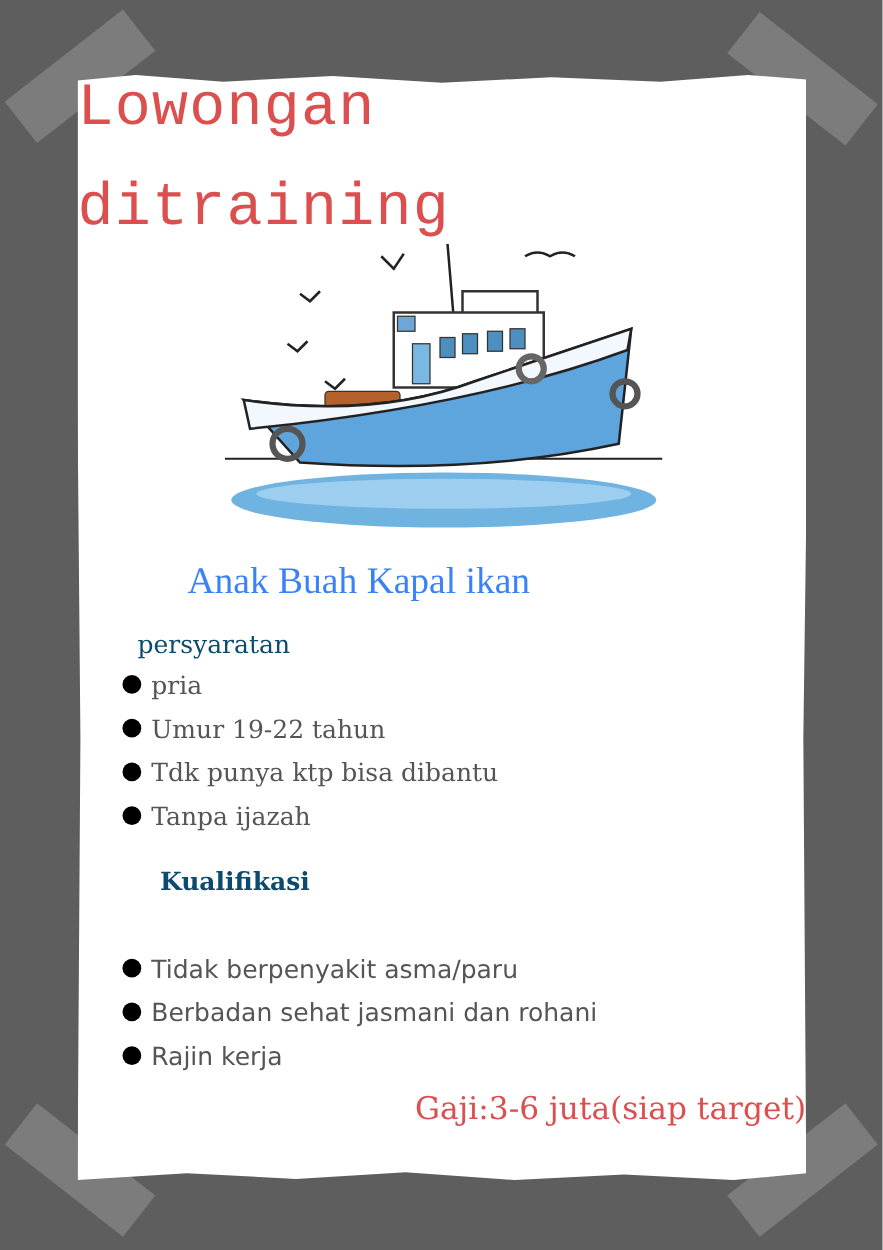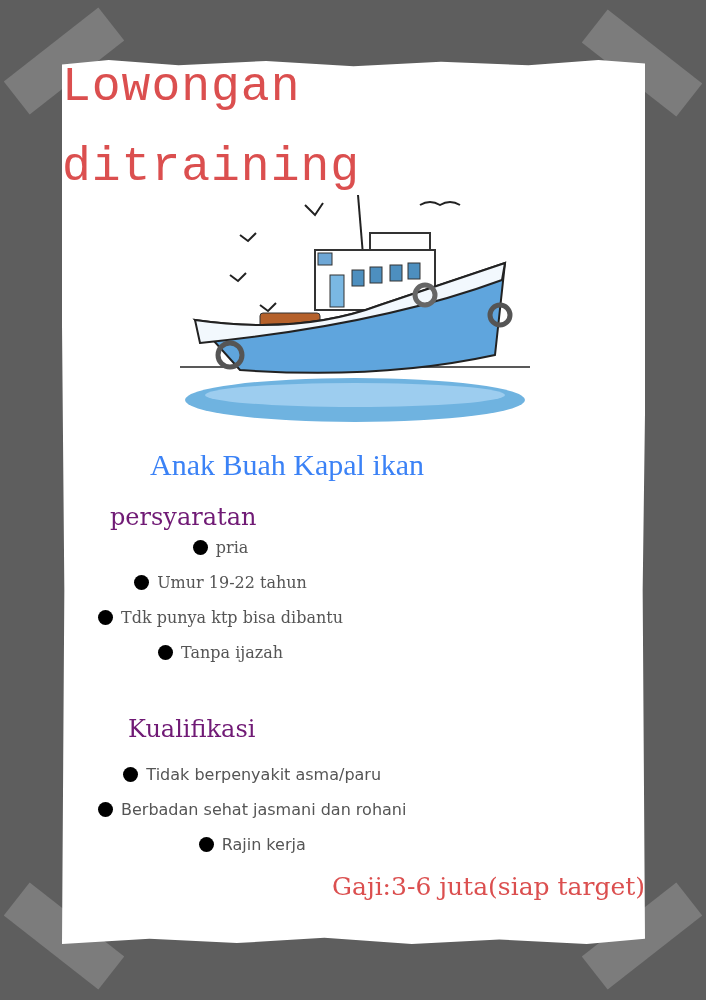--- a/index.html
+++ b/index.html
@@ -8,24 +8,24 @@
   .tape.tl{left:4px;top:40px;transform:rotate(-38deg);}
   .tape.tr{left:582px;top:42px;transform:rotate(38deg);}
   .tape.bl{left:4px;top:915px;transform:rotate(38deg);}
   .tape.br{left:582px;top:915px;transform:rotate(-38deg);}
   .paper{position:absolute;left:62px;top:60px;width:583px;height:884px;background:#ffffff;
     clip-path:polygon(0% 0.5%,8% 0%,20% 0.6%,35% 0.1%,50% 0.7%,65% 0.2%,80% 0.6%,92% 0%,100% 0.4%,100% 40%,99.6% 60%,100% 99.4%,90% 100%,75% 99.5%,60% 100%,45% 99.3%,30% 99.9%,15% 99.4%,0% 100%,0.4% 60%,0% 30%);}
   .title{position:absolute;left:0;width:100%;text-align:left;color:#db4f4f;font-family:"Liberation Mono",monospace;font-size:48px;letter-spacing:1px;}
   .t1{top:0px;} .t2{top:80px;}
   .boat{position:absolute;left:118px;top:135px;width:350px;height:230px;}
   .subtitle{position:absolute;left:88px;top:388px;color:#3b82f6;font-family:Liberation Serif, serif;font-size:30px;}
-  .section{position:absolute;color:#701a75;font-family:"DejaVu Serif",serif;font-size:24px;}
-  .s1{left:48px;top:443px;} .s2{left:66px;top:655px;}
+  .section{position:absolute;color:#0c4a6e;font-family:"DejaVu Serif",serif;font-size:20px;}
+  .s1{left:48px;top:443px;} .s2{left:66px;top:633px;font-weight:bold;}
   .list{position:absolute;left:36px;margin:0;padding:0;list-style:none;}
-  .list li{display:flex;align-items:center;height:35px;color:#555;font-size:16px;justify-content:center;}
+  .list li{display:flex;align-items:center;height:35px;color:#555;font-size:20px;}
   .l1{top:470px;font-family:"DejaVu Serif",serif;}
   .l2{top:697px;font-family:"DejaVu Sans",sans-serif;}
   .dot{width:15px;height:15px;border-radius:50%;background:#000;margin-right:8px;flex:none;}
   .salary{position:absolute;left:0;width:100%;top:812px;text-align:right;color:#db4f4f;font-size:25px;font-family:"DejaVu Serif",serif;padding-left:30px;box-sizing:border-box;}
 </style>
 </head>
 <body>
 
 <div class="tape tl"></div>
 <div class="tape tr"></div>

